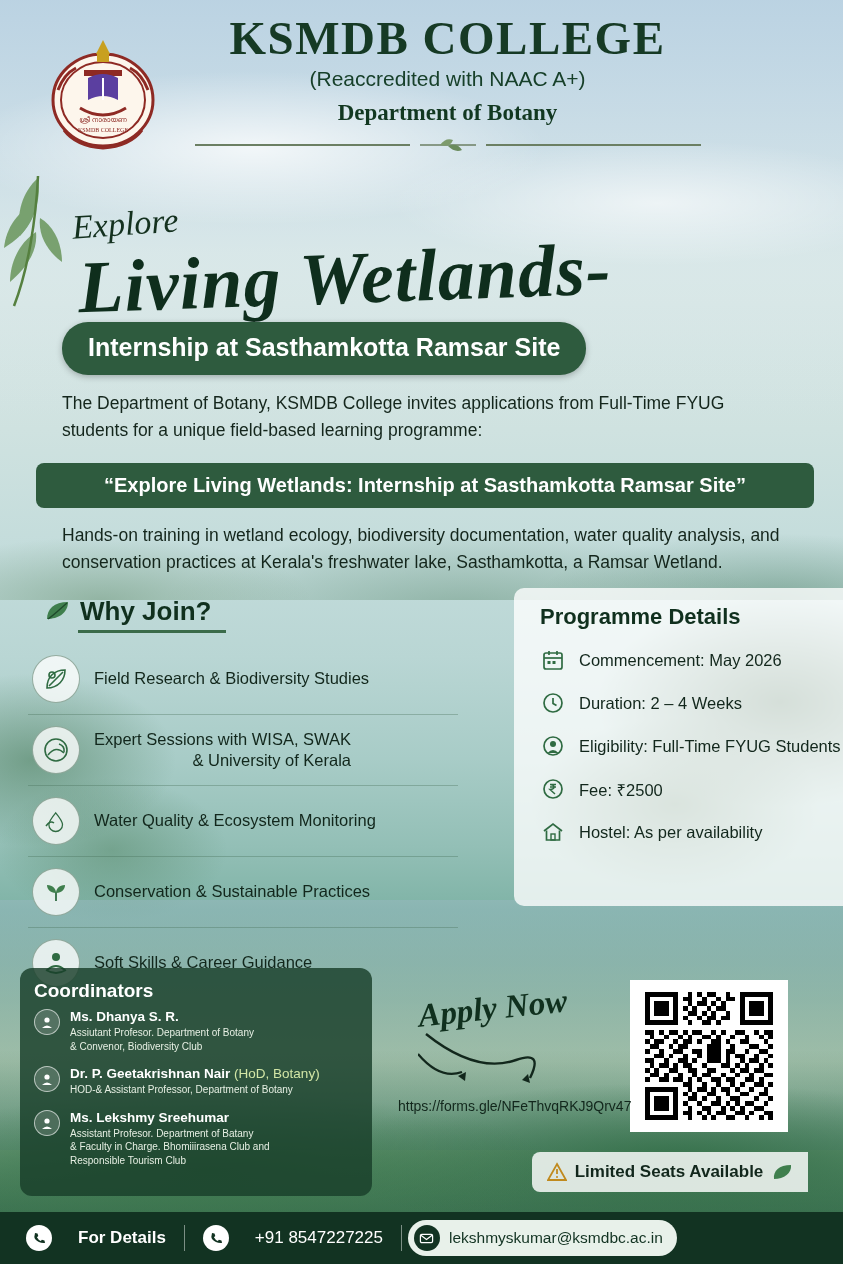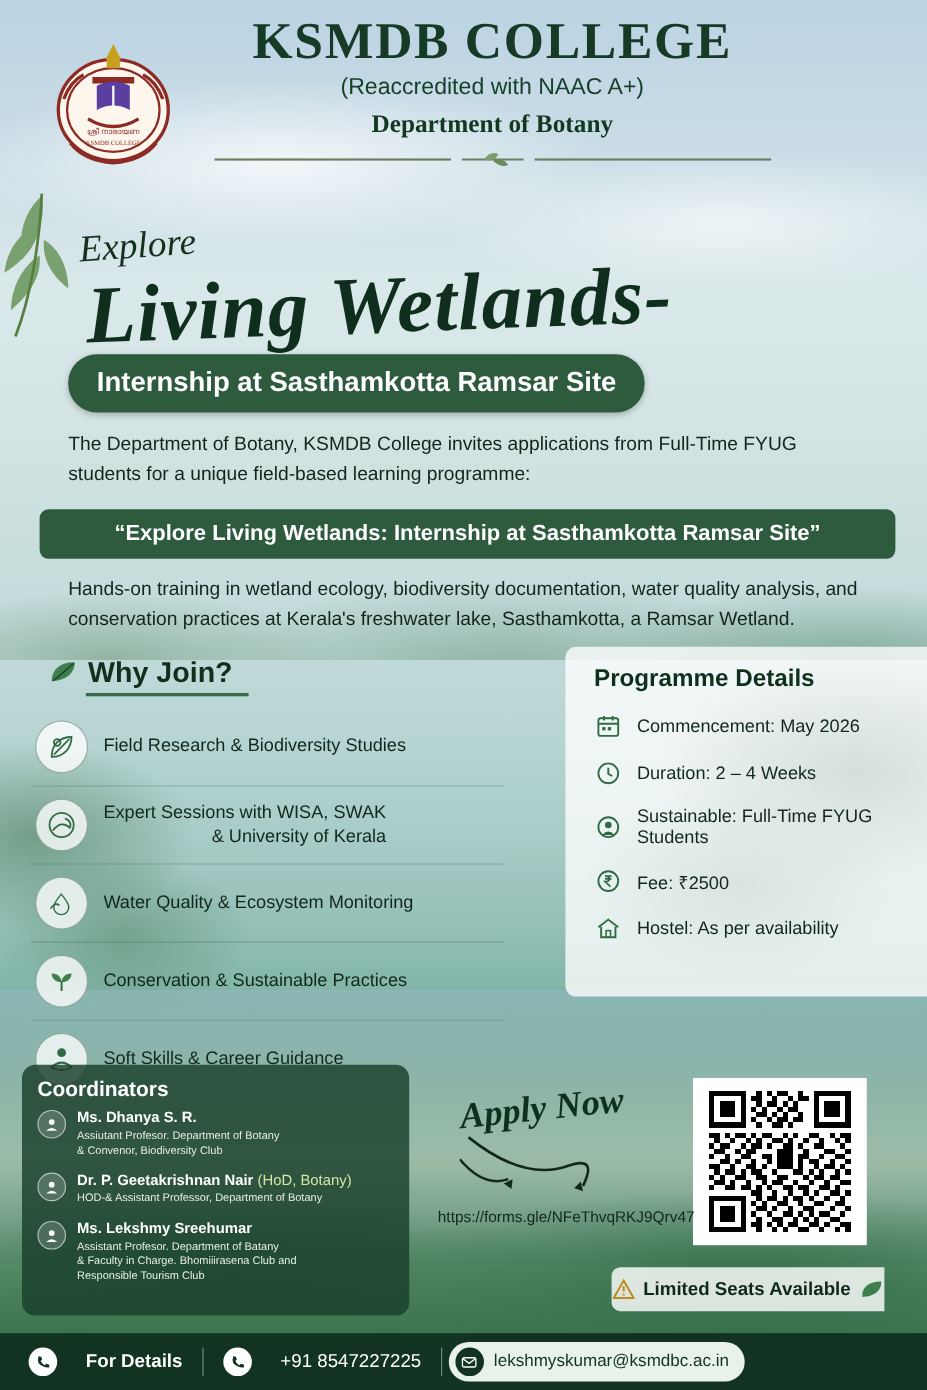--- a/index.html
+++ b/index.html
@@ -198,21 +198,21 @@
   .arrow-svg { position: absolute; left: 418px; top: 1020px; }
   .qr-box {
     position: absolute; left: 630px; top: 980px; width: 158px; height: 152px;
     background: #fff; padding: 7px;
   }
   .qr-link {
     position: absolute; left: 398px; top: 1098px;
     font-size: 14px; color: #12271c;
   }
   .seats {
-    position: absolute; left: 556px; top: 1152px; width: 248px; height: 40px;
+    position: absolute; left: 532px; top: 1152px; width: 276px; height: 40px;
     background: rgba(255,255,255,.82); border-radius: 8px 0 0 8px;
     display: flex; align-items: center; justify-content: center; gap: 8px;
     font-size: 17px; font-weight: bold; color: #12271c;
   }
 
   
   .footer {
     position: absolute; left: 0; bottom: 0; width: 843px; height: 52px;
     background: #123322; display: flex; align-items: center; color: #fff;
   }
@@ -378,21 +378,21 @@
       <span class="prog-txt">Duration: 2 – 4 Weeks</span>
     </div>
     <div class="prog-item">
       <span class="prog-ico">
         <svg width="24" height="24" viewBox="0 0 24 24">
           <circle cx="12" cy="12" r="9" fill="none" stroke="#2f6b42" stroke-width="1.7"></circle>
           <circle cx="12" cy="10" r="3" fill="#2f6b42"></circle>
           <path d="M6.5 19 q5.5 -6 11 0" fill="#2f6b42"></path>
         </svg>
       </span>
-      <span class="prog-txt">Sustainable: Full-Time FYUG Students</span>
+      <span class="prog-txt">Eligibility: Full-Time FYUG Students</span>
     </div>
     <div class="prog-item">
       <span class="prog-ico">
         <svg width="24" height="24" viewBox="0 0 24 24">
           <circle cx="12" cy="12" r="9" fill="none" stroke="#2f6b42" stroke-width="1.7"></circle>
           <path d="M9 7.5 h6 M9 10 h6 M9 7.5 q4 0 4 2.6 q0 2.4 -4 2.4 l5 4.5" stroke="#2f6b42" stroke-width="1.5" fill="none"></path>
         </svg>
       </span>
       <span class="prog-txt">Fee: ₹2500</span>
     </div>

